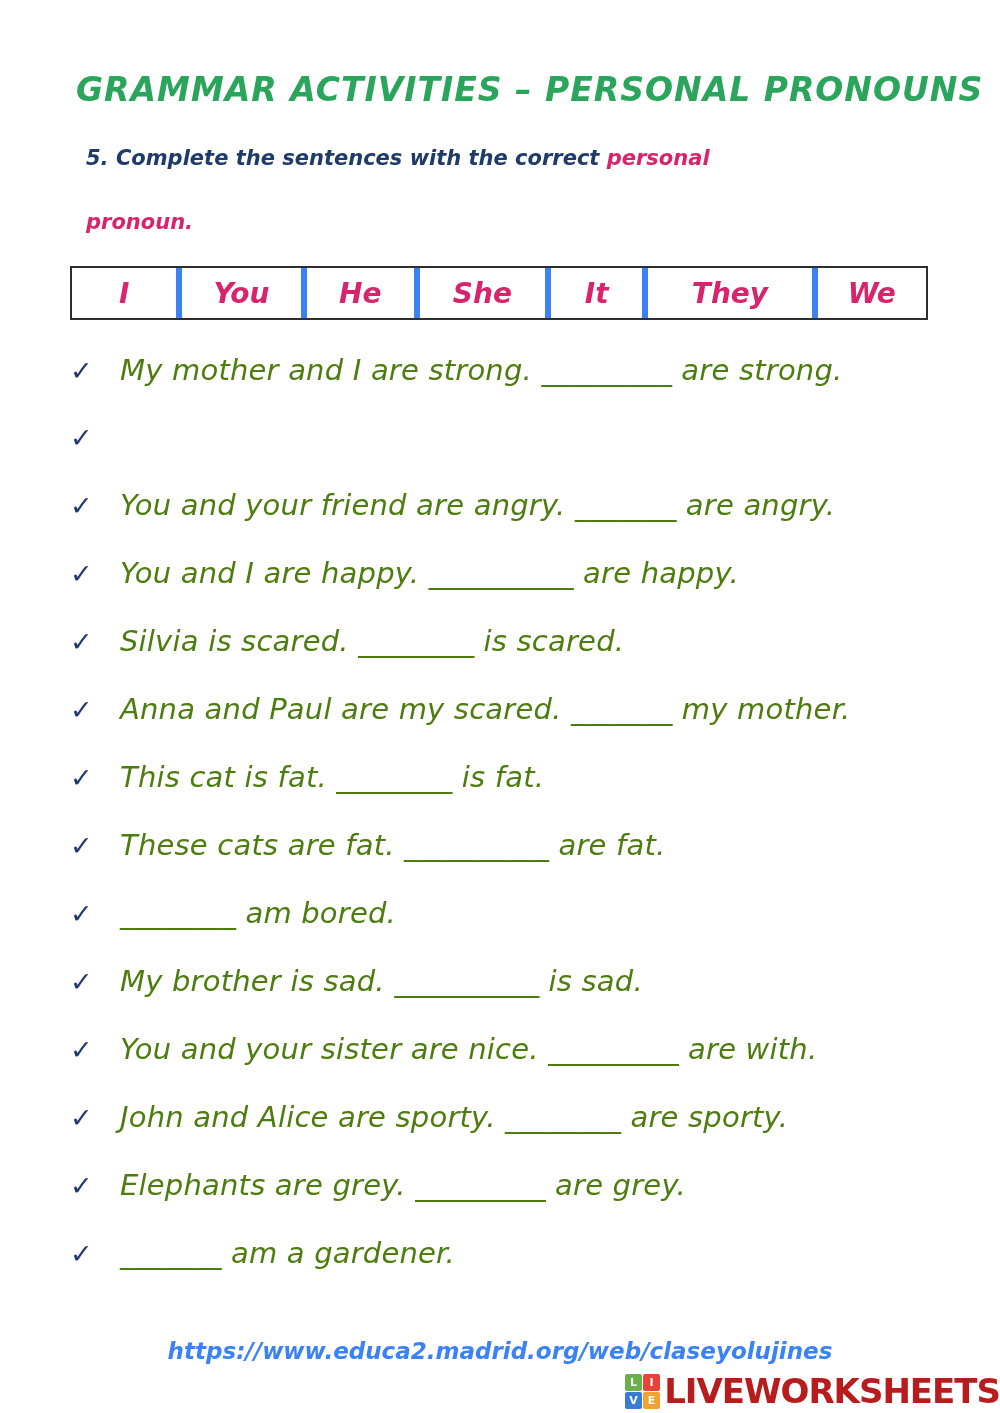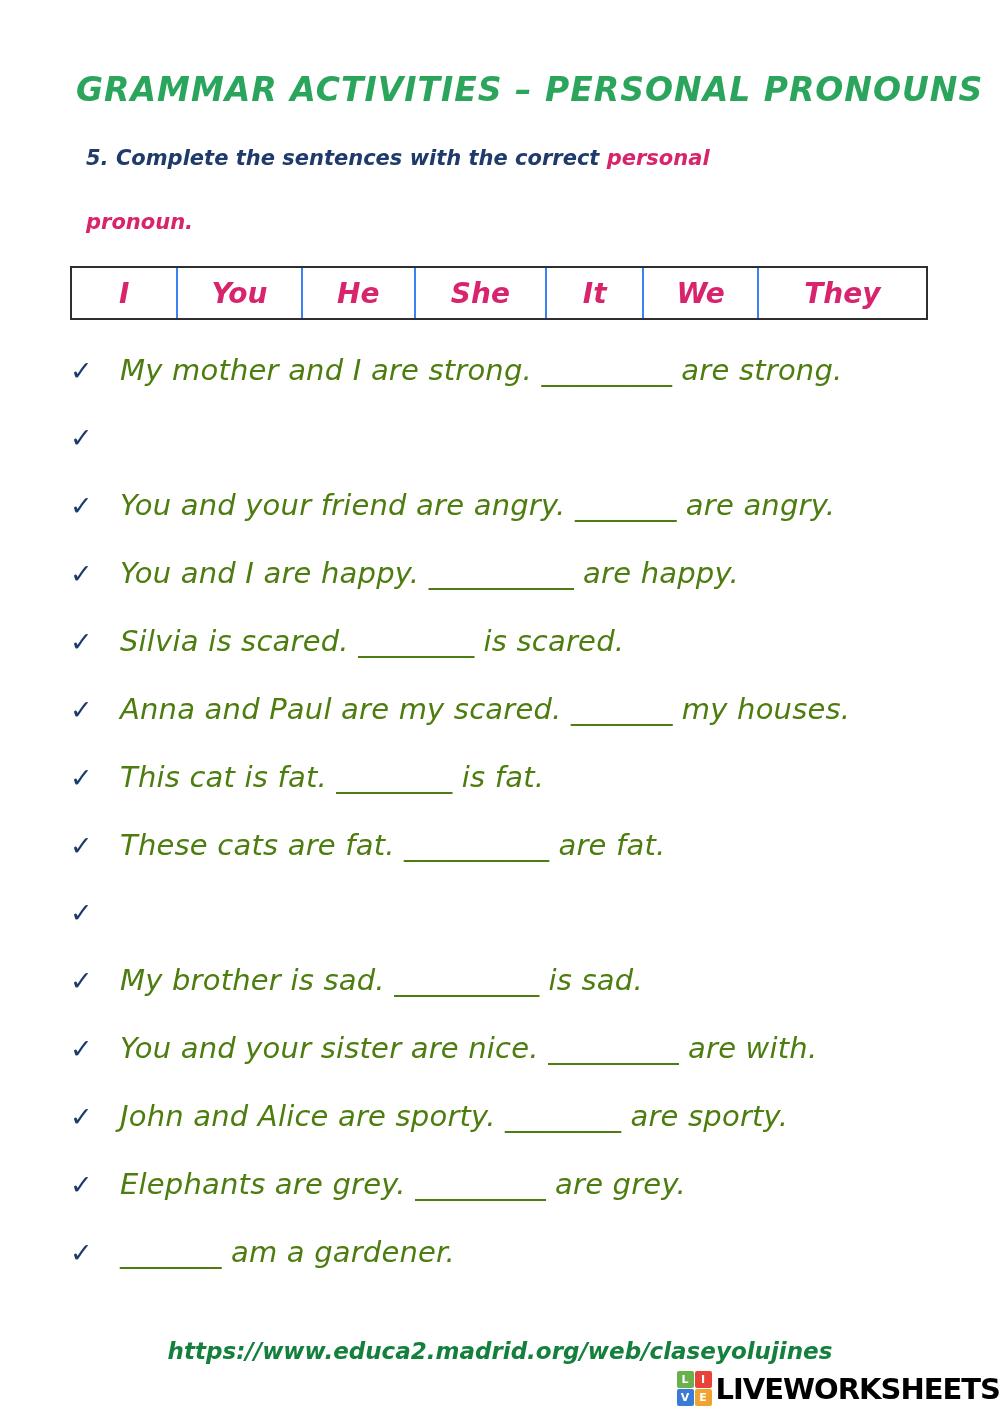--- a/index.html
+++ b/index.html
@@ -17,21 +17,21 @@
     color:#1f3b6b;white-space:nowrap;
   }
   .instr-line .num{font-weight:bold;}
   .pink{color:#d8246d;font-weight:bold;}
   .pronoun-table{
     position:absolute;left:70px;top:266px;width:858px;height:54px;
     display:flex;border:2px solid #2e2e2e;box-sizing:border-box;background:#fff;
   }
   .pronoun-table .cell{
     display:flex;align-items:center;justify-content:center;
-    border-left:2px solid #3b82f6;box-sizing:border-box;
+    border-left:6px solid #3b82f6;box-sizing:border-box;
     font-size:28px;font-style:italic;font-weight:bold;color:#d8246d;
   }
   .pronoun-table .cell:first-child{border-left:none;}
   .c0{width:12.2%}.c1{width:14.6%}.c2{width:13.2%}.c3{width:15.4%}
   .c4{width:11.4%}.c5{width:13.4%}.c6{width:19.8%}
   .sentences{
     position:absolute;left:70px;top:352px;width:880px;
     display:grid;row-gap:31px;
   }
   .srow{display:flex;align-items:baseline;line-height:36px;}
@@ -39,35 +39,35 @@
     flex:0 0 50px;color:#1f3b6b;font-size:27px;font-weight:bold;
     font-style:normal;
   }
   .stext{
     font-size:29px;font-style:italic;color:#4d7c0f;white-space:nowrap;
     letter-spacing:0.2px;
   }
   .stext .blank{letter-spacing:0;}
   .footer-url{
     position:absolute;left:0;top:1338px;width:100%;text-align:center;
-    font-size:23px;font-style:italic;font-weight:bold;color:#15803d;
+    font-size:23px;font-style:italic;font-weight:bold;color:#3b82f6;
   }
   .brand{
     position:absolute;right:0;top:1371px;display:flex;align-items:center;gap:4px;
   }
   .logo-grid{
     display:grid;grid-template-columns:17px 17px;grid-template-rows:17px 17px;
     gap:1px;
   }
   .tile{
     display:flex;align-items:center;justify-content:center;
     color:#ffffff;font-size:11px;font-weight:bold;border-radius:2px;
   }
   .brand-text{
-    font-size:29px;font-weight:bold;color:#000000;letter-spacing:-1px;
+    font-size:34px;font-weight:bold;color:#b91c1c;letter-spacing:-1px;
     white-space:nowrap;
   }
 </style>
 </head>
 <body>
 
 <div class="sheet">
 
   <h1 class="title">GRAMMAR ACTIVITIES – PERSONAL PRONOUNS</h1>
 
@@ -77,22 +77,22 @@
   <div class="instr-line" style="top:210px;">
     <span class="pink">pronoun.</span>
   </div>
 
   <div class="pronoun-table">
     <div class="cell c0">I</div>
     <div class="cell c1">You</div>
     <div class="cell c2">He</div>
     <div class="cell c3">She</div>
     <div class="cell c4">It</div>
+    <div class="cell c6">They</div>
     <div class="cell c5">We</div>
-    <div class="cell c6">They</div>
   </div>
 
   <div class="sentences">
     <div class="srow">
       <span class="check">✓</span>
       <span class="stext"><span>My mother and I are strong. </span><span class="blank">_________</span><span> are strong.</span></span>
     </div>
     <div class="srow">
       <span class="check">✓</span>
     </div>
@@ -103,32 +103,33 @@
     <div class="srow">
       <span class="check">✓</span>
       <span class="stext"><span>You and I are happy. </span><span class="blank">__________</span><span> are happy.</span></span>
     </div>
     <div class="srow">
       <span class="check">✓</span>
       <span class="stext"><span>Silvia is scared. </span><span class="blank">________</span><span> is scared.</span></span>
     </div>
     <div class="srow">
       <span class="check">✓</span>
-      <span class="stext"><span>Anna and Paul are my scared. </span><span class="blank">_______</span><span> my houses.</span></span>
+      <span class="stext"><span>Anna and Paul are my scared. </span><span class="blank">_______</span><span> my mother.</span></span>
     </div>
     <div class="srow">
       <span class="check">✓</span>
       <span class="stext"><span>This cat is fat. </span><span class="blank">________</span><span> is fat.</span></span>
     </div>
     <div class="srow">
       <span class="check">✓</span>
       <span class="stext"><span>These cats are fat. </span><span class="blank">__________</span><span> are fat.</span></span>
     </div>
     <div class="srow">
       <span class="check">✓</span>
+      <span class="stext"><span></span><span class="blank">________</span><span> am bored.</span></span>
     </div>
     <div class="srow">
       <span class="check">✓</span>
       <span class="stext"><span>My brother is sad. </span><span class="blank">__________</span><span> is sad.</span></span>
     </div>
     <div class="srow">
       <span class="check">✓</span>
       <span class="stext"><span>You and your sister are nice. </span><span class="blank">_________</span><span> are with.</span></span>
     </div>
     <div class="srow">

